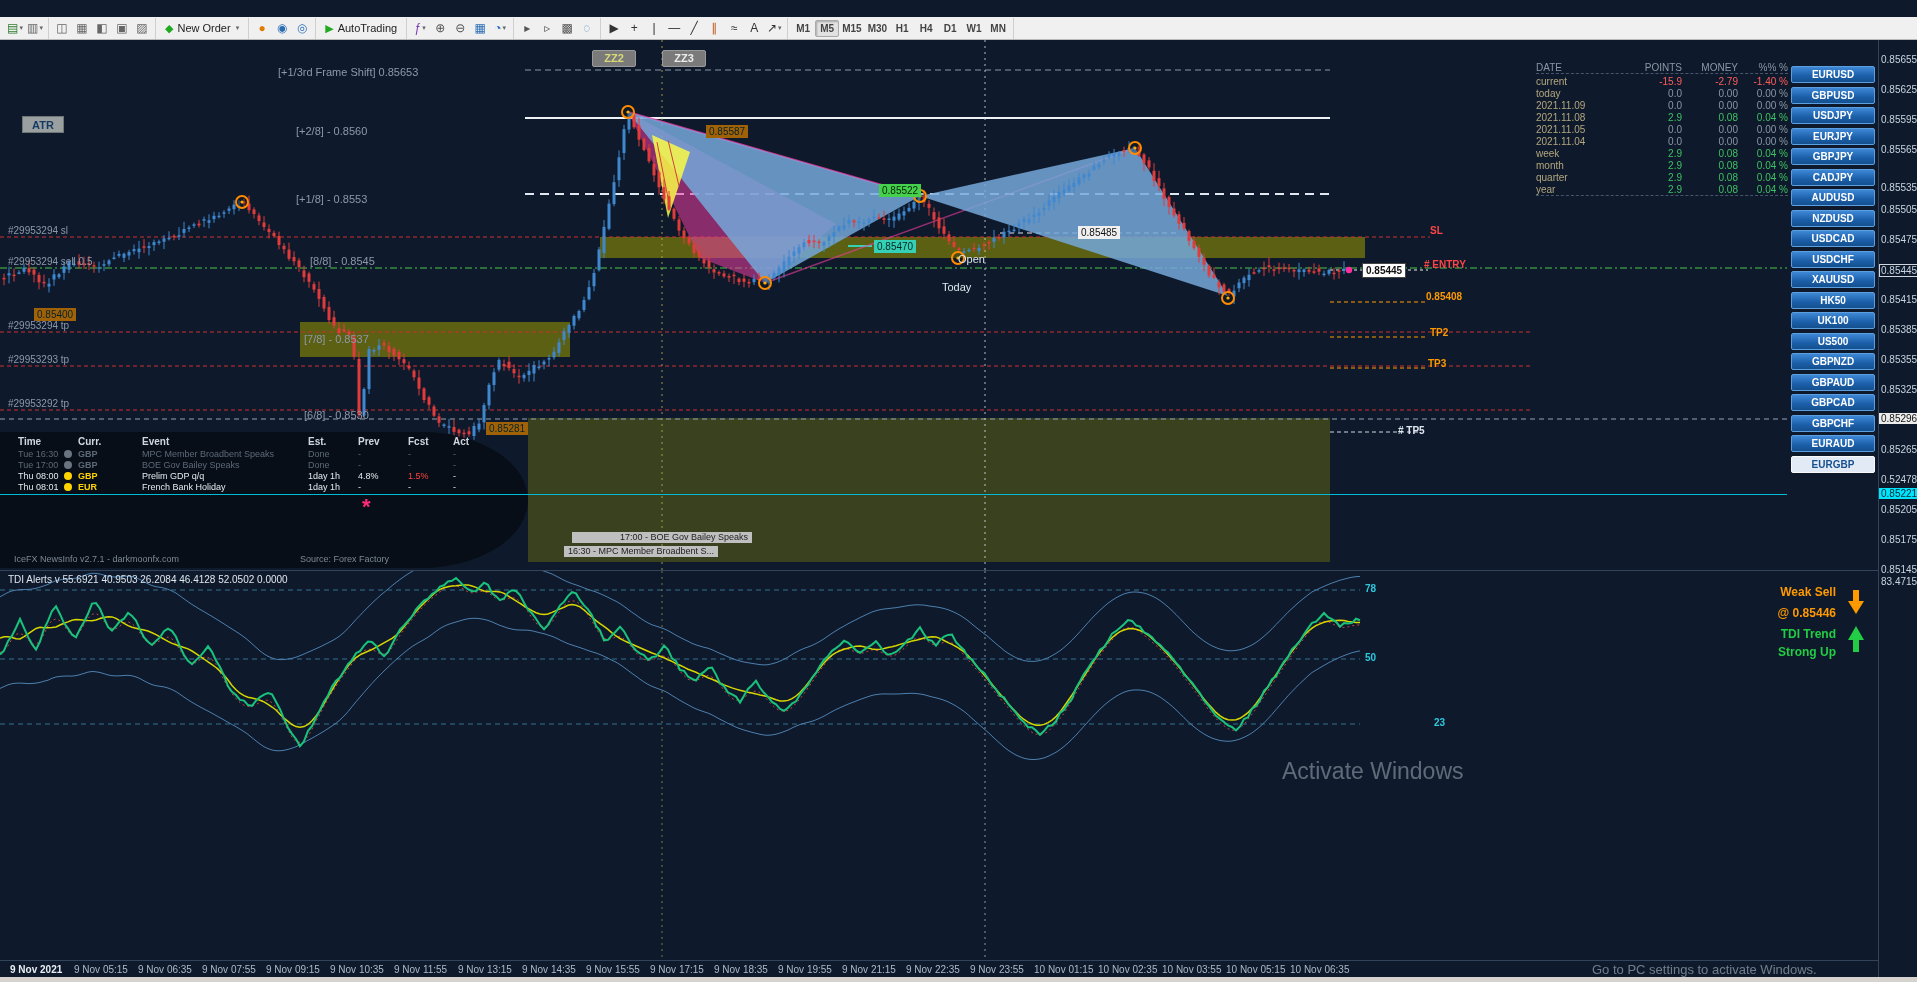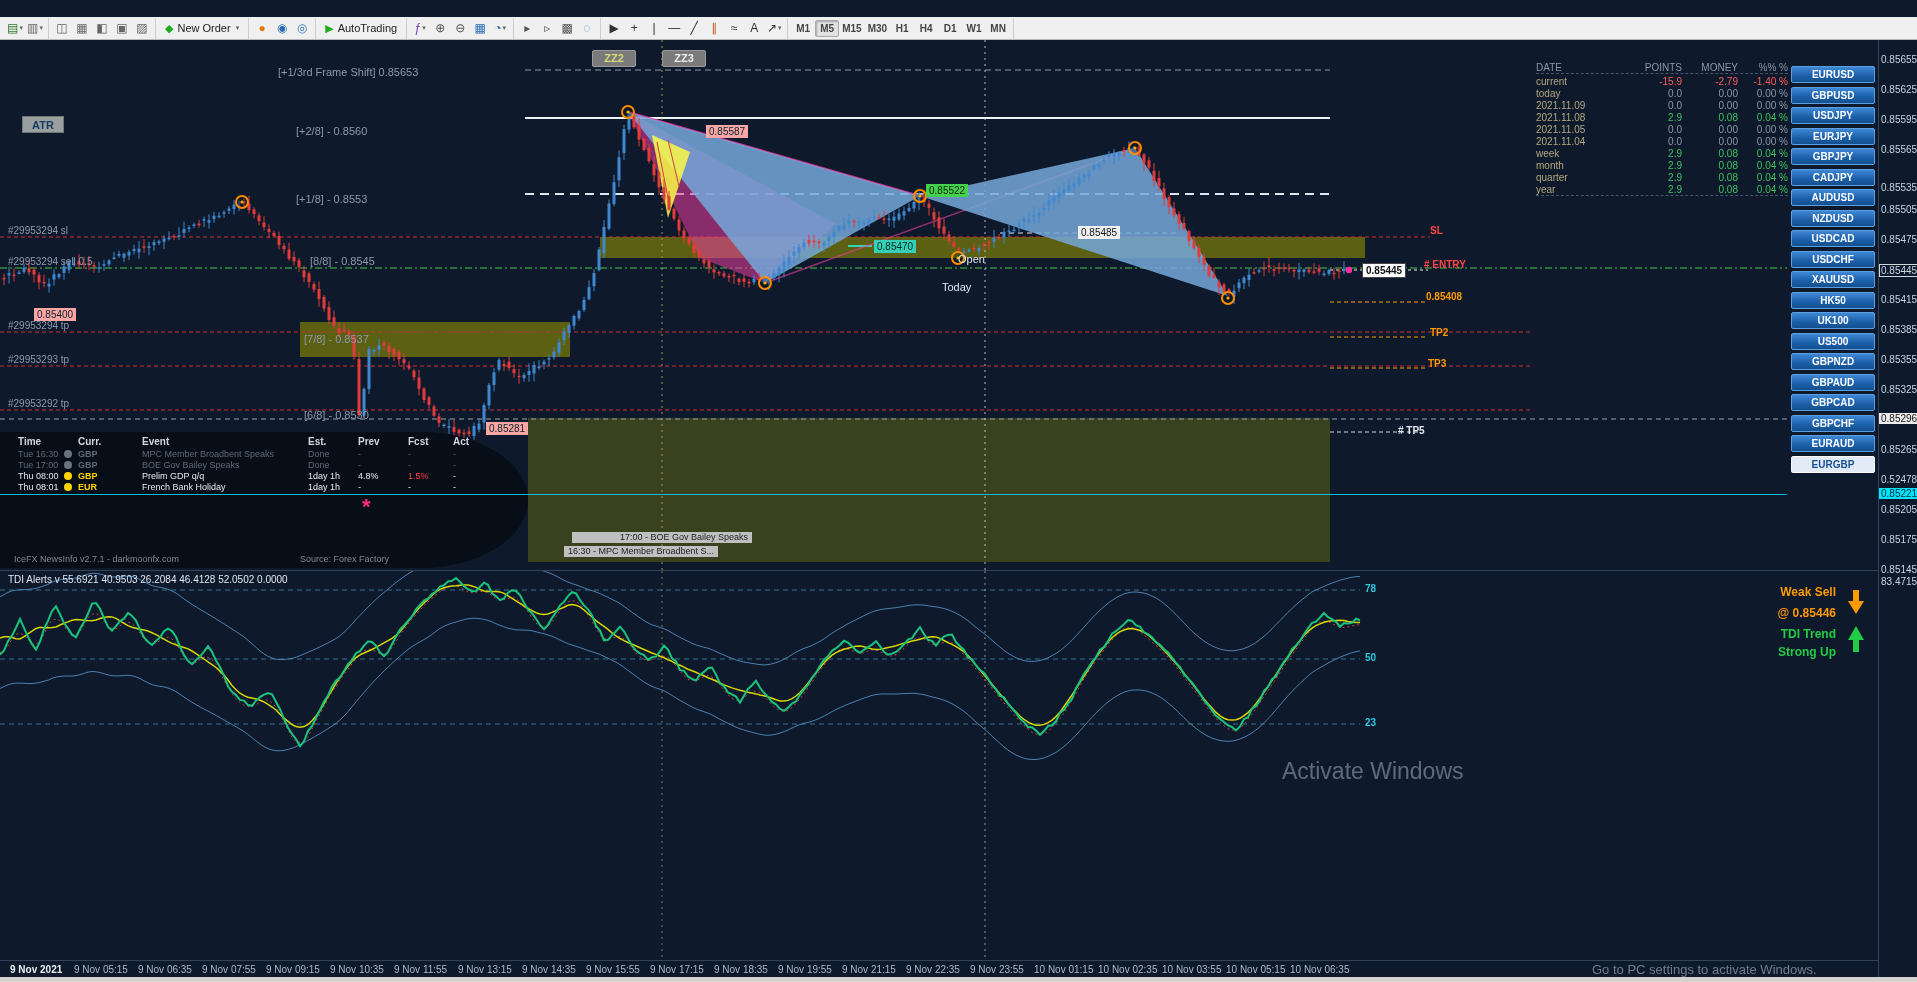--- a/index.html
+++ b/index.html
@@ -17,21 +17,21 @@
 .tb-textbtn{display:flex;align-items:center;gap:4px;font-size:11px;color:#222;padding:1px 6px;height:19px}
 .tf-btn{min-width:24px;height:17px;font-size:10px;font-weight:bold;color:#444;text-align:center;line-height:16px;padding:0 2px;border:1px solid transparent;border-radius:2px}
 .tf-btn.active{background:#e2e2e2;border:1px solid #aaa;box-shadow:inset 1px 1px 2px rgba(0,0,0,.25)}
 #search-btn{position:absolute;right:6px;top:21px;width:16px;height:16px}
 #search-btn::before{content:"";position:absolute;left:1px;top:1px;width:8px;height:8px;border:2px solid #50607a;border-radius:50%}
 #search-btn::after{content:"";position:absolute;left:10px;top:11px;width:6px;height:2px;background:#50607a;transform:rotate(45deg)}
 #workspace{position:absolute;left:0;top:40px;width:1917px;height:942px;background:#0e1a2b}
 #chart-svg{position:absolute;left:0;top:0}
 #tdi-svg{position:absolute;left:0;top:530px;border-top:1px solid #31445c}
 #chart-layer{position:absolute;left:0;top:0;width:1917px;height:942px;z-index:5}
-.ctag{position:absolute;font-size:10px;line-height:13px;background:#fca5a5;color:#03232b;padding:0 3px;white-space:nowrap}
+.ctag{position:absolute;font-size:10px;line-height:13px;background:#a16207;color:#03232b;padding:0 3px;white-space:nowrap}
 .ctag.green{background:#46d14c;color:#062309}
 .ctag.teal{background:#35d0b5;color:#042a22}
 .ctag.white{background:#f0f0f0;color:#111}
 .ctag.boxed{background:#fff;color:#111;border:1px solid #444;font-weight:bold}
 .mlabel{position:absolute;color:#8d99ab;font-size:11px;white-space:nowrap}
 .order-label{position:absolute;color:#8d99ab;font-size:10px;white-space:nowrap}
 .rl{position:absolute;font-size:10px;font-weight:bold;white-space:nowrap}
 .rl.red{color:#ff4444}.rl.orange{color:#ff9900}.rl.white{color:#dfe7ef}
 .chart-note{position:absolute;color:#dfe7ef;font-size:11px;white-space:nowrap}
 .zz-btn{position:absolute;width:44px;height:17px;background:#7a7a7a;border:1px solid #9a9a9a;font-size:11px;font-weight:bold;text-align:center;line-height:15px;border-radius:2px;z-index:6}
@@ -754,21 +754,21 @@
         <path d="M0,67.1 L4,65.7 L8,65.7 L12,66.5 L16,67.7 L20,68.0 L24,65.6 L28,62.9 L32,60.2 L36,57.5 L40,56.3 L44,56.7 L48,56.7 L52,56.5 L56,55.9 L60,54.0 L64,52.3 L68,50.9 L72,49.3 L76,48.6 L80,48.8 L84,49.2 L88,49.5 L92,49.7 L96,48.9 L100,47.5 L104,46.5 L108,45.7 L112,45.9 L116,47.4 L120,49.9 L124,52.4 L128,54.6 L132,56.2 L136,57.2 L140,58.2 L144,59.1 L148,60.0 L152,61.7 L156,63.6 L160,65.9 L164,68.2 L168,70.4 L172,72.4 L176,73.8 L180,75.2 L184,76.5 L188,77.9 L192,80.0 L196,82.6 L200,85.4 L204,88.0 L208,90.9 L212,93.7 L216,96.5 L220,100.1 L224,104.1 L228,109.0 L232,114.4 L236,118.8 L240,122.2 L244,124.7 L248,126.3 L252,127.0 L256,127.9 L260,129.2 L264,130.9 L268,133.4 L272,136.0 L276,139.0 L280,143.2 L284,147.2 L288,150.4 L292,153.5 L296,155.6 L300,156.3 L304,155.6 L308,153.5 L312,149.8 L316,145.0 L320,139.4 L324,132.5 L328,125.5 L332,119.1 L336,112.4 L340,106.4 L344,100.5 L348,95.1 L352,90.2 L356,86.5 L360,83.9 L364,82.0 L368,80.3 L372,78.5 L376,76.3 L380,74.2 L384,71.8 L388,69.6 L392,67.3 L396,64.4 L400,60.7 L404,55.9 L408,50.7 L412,45.4 L416,40.6 L420,36.1 L424,32.0 L428,28.1 L432,24.4 L436,20.9 L440,18.4 L444,16.7 L448,15.7 L452,15.0 L456,14.7 L460,14.3 L464,13.9 L468,13.9 L472,15.0 L476,16.4 L480,18.4 L484,19.9 L488,20.5 L492,20.6 L496,20.6 L500,20.9 L504,22.4 L508,24.9 L512,27.4 L516,29.8 L520,32.4 L524,35.0 L528,37.4 L532,39.7 L536,41.7 L540,43.0 L544,43.6 L548,43.0 L552,41.4 L556,39.6 L560,37.9 L564,36.2 L568,34.3 L572,33.5 L576,34.2 L580,35.8 L584,39.0 L588,42.5 L592,46.0 L596,49.6 L600,52.6 L604,55.4 L608,58.4 L612,61.8 L616,65.0 L620,67.5 L624,69.7 L628,71.5 L632,73.1 L636,75.0 L640,76.8 L644,78.5 L648,80.2 L652,82.0 L656,83.4 L660,85.2 L664,86.8 L668,88.7 L672,90.4 L676,92.6 L680,94.2 L684,96.1 L688,98.2 L692,99.8 L696,101.3 L700,103.3 L704,104.8 L708,106.7 L712,108.3 L716,110.0 L720,112.0 L724,113.9 L728,115.4 L732,116.9 L736,118.1 L740,119.3 L744,120.2 L748,121.2 L752,122.0 L756,122.9 L760,124.0 L764,124.8 L768,125.9 L772,127.2 L776,128.7 L780,129.9 L784,130.1 L788,129.4 L792,127.7 L796,125.0 L800,121.5 L804,117.1 L808,112.1 L812,107.0 L816,101.9 L820,96.8 L824,91.9 L828,87.6 L832,84.1 L836,81.6 L840,79.8 L844,78.3 L848,77.2 L852,76.1 L856,75.2 L860,75.0 L864,75.7 L868,76.9 L872,77.9 L876,78.4 L880,78.3 L884,77.5 L888,76.6 L892,75.8 L896,74.7 L900,73.4 L904,72.3 L908,71.2 L912,69.9 L916,69.2 L920,68.2 L924,67.1 L928,66.2 L932,65.7 L936,66.1 L940,67.4 L944,69.5 L948,71.6 L952,73.4 L956,75.6 L960,77.8 L964,80.8 L968,84.6 L972,89.2 L976,94.2 L980,99.1 L984,103.7 L988,108.6 L992,113.2 L996,118.1 L1000,122.9 L1004,127.6 L1008,132.6 L1012,137.0 L1016,141.1 L1020,145.3 L1024,148.5 L1028,151.1 L1032,153.0 L1036,154.2 L1040,154.2 L1044,153.4 L1048,151.7 L1052,149.1 L1056,145.6 L1060,141.1 L1064,135.5 L1068,129.8 L1072,124.0 L1076,117.8 L1080,111.3 L1084,105.3 L1088,99.1 L1092,92.7 L1096,86.6 L1100,81.1 L1104,75.9 L1108,71.0 L1112,66.7 L1116,63.4 L1120,60.6 L1124,59.0 L1128,57.8 L1132,57.5 L1136,58.3 L1140,59.5 L1144,61.4 L1148,64.0 L1152,67.4 L1156,71.2 L1160,75.0 L1164,79.3 L1168,83.5 L1172,87.9 L1176,92.6 L1180,97.2 L1184,102.3 L1188,107.4 L1192,112.6 L1196,117.9 L1200,123.0 L1204,128.0 L1208,132.7 L1212,137.1 L1216,141.4 L1220,144.9 L1224,147.2 L1228,148.8 L1232,149.1 L1236,148.7 L1240,147.3 L1244,144.7 L1248,141.6 L1252,137.4 L1256,132.8 L1260,127.1 L1264,121.2 L1268,115.6 L1272,109.4 L1276,103.6 L1280,97.7 L1284,91.7 L1288,86.1 L1292,80.2 L1296,75.0 L1300,69.6 L1304,64.6 L1308,60.5 L1312,57.1 L1316,54.6 L1320,52.9 L1324,51.3 L1328,50.3 L1332,49.8 L1336,49.5 L1340,49.3 L1344,49.6 L1348,50.5 L1352,51.0 L1356,51.4 L1360,51.5" stroke="#d6d600" fill="none" stroke-width="1.5"></path>
         <path d="M0,83.6 L4,79.6 L8,70.2 L12,64.7 L16,56.7 L20,48.0 L24,56.8 L28,65.9 L32,73.1 L36,78.6 L40,70.5 L44,58.0 L48,49.9 L52,40.0 L56,35.3 L60,43.2 L64,52.1 L68,57.4 L72,63.7 L76,66.3 L80,58.0 L84,51.0 L88,42.8 L92,32.6 L96,32.1 L100,37.8 L104,47.1 L108,55.9 L112,59.5 L116,55.2 L120,50.1 L124,47.7 L128,41.9 L132,44.9 L136,49.6 L140,58.6 L144,66.3 L148,70.7 L152,74.0 L156,69.9 L160,66.4 L164,60.2 L168,57.7 L172,60.1 L176,65.8 L180,75.6 L184,84.0 L188,89.8 L192,93.2 L196,89.1 L200,85.4 L204,80.6 L208,75.3 L212,80.8 L216,89.6 L220,96.1 L224,104.6 L228,115.3 L232,120.8 L236,124.0 L240,128.9 L244,129.6 L248,134.1 L252,134.8 L256,129.7 L260,126.1 L264,123.7 L268,122.0 L272,123.3 L276,130.8 L280,138.2 L284,147.8 L288,156.7 L292,162.9 L296,168.0 L300,175.2 L304,170.3 L308,159.8 L312,155.2 L316,146.8 L320,139.0 L324,130.4 L328,124.5 L332,115.6 L336,109.7 L340,106.5 L344,99.9 L348,93.1 L352,89.1 L356,82.2 L360,80.1 L364,74.6 L368,70.5 L372,71.0 L376,74.7 L380,81.4 L384,85.2 L388,81.2 L392,73.2 L396,65.7 L400,58.4 L404,54.4 L408,50.0 L412,45.5 L416,38.3 L420,33.9 L424,29.5 L428,27.7 L432,22.9 L436,20.5 L440,15.5 L444,14.3 L448,10.4 L452,9.8 L456,7.0 L460,10.9 L464,15.2 L468,18.2 L472,20.2 L476,20.0 L480,15.7 L484,11.7 L488,13.8 L492,22.3 L496,25.3 L500,29.1 L504,27.5 L508,21.7 L512,19.2 L516,20.0 L520,24.1 L524,31.8 L528,38.7 L532,42.3 L536,47.7 L540,54.0 L544,58.3 L548,53.8 L552,46.9 L556,41.2 L560,34.3 L564,30.9 L568,25.1 L572,21.2 L576,22.4 L580,29.2 L584,34.4 L588,38.4 L592,44.1 L596,54.9 L600,59.5 L604,69.3 L608,68.8 L612,64.2 L616,60.2 L620,55.7 L624,60.3 L628,67.6 L632,74.8 L636,79.5 L640,82.4 L644,84.0 L648,88.9 L652,86.1 L656,85.5 L660,80.3 L664,74.6 L668,78.6 L672,87.3 L676,90.2 L680,99.1 L684,99.8 L688,105.5 L692,107.8 L696,109.5 L700,103.8 L704,100.9 L708,97.3 L712,96.5 L716,103.6 L720,112.3 L724,115.3 L728,121.5 L732,123.3 L736,125.5 L740,131.6 L744,124.7 L748,117.9 L752,114.2 L756,109.7 L760,116.8 L764,121.8 L768,125.8 L772,130.9 L776,133.3 L780,137.8 L784,139.8 L788,136.7 L792,132.6 L796,130.3 L800,123.6 L804,118.4 L808,114.0 L812,106.8 L816,102.0 L820,94.7 L824,89.0 L828,85.2 L832,79.8 L836,77.1 L840,74.0 L844,69.8 L848,71.5 L852,75.3 L856,79.4 L860,81.7 L864,78.8 L868,76.1 L872,73.6 L876,70.2 L880,75.2 L884,80.8 L888,83.7 L892,82.6 L896,80.9 L900,77.5 L904,73.4 L908,68.6 L912,67.2 L916,61.2 L920,56.2 L924,63.2 L928,68.8 L932,69.8 L936,74.7 L940,69.1 L944,65.6 L948,63.9 L952,63.5 L956,71.1 L960,75.3 L964,78.9 L968,86.6 L972,88.5 L976,94.4 L980,99.0 L984,101.8 L988,107.5 L992,114.5 L996,118.4 L1000,125.0 L1004,126.3 L1008,132.7 L1012,137.3 L1016,141.9 L1020,147.6 L1024,151.1 L1028,156.3 L1032,156.3 L1036,159.6 L1040,163.8 L1044,160.1 L1048,155.1 L1052,154.3 L1056,150.3 L1060,141.9 L1064,138.7 L1068,132.5 L1072,127.9 L1076,117.1 L1080,110.2 L1084,102.7 L1088,97.4 L1092,91.1 L1096,86.3 L1100,78.6 L1104,76.2 L1108,70.1 L1112,62.6 L1116,60.2 L1120,56.7 L1124,53.3 L1128,49.1 L1132,49.9 L1136,54.4 L1140,55.6 L1144,61.3 L1148,63.1 L1152,66.1 L1156,71.2 L1160,73.7 L1164,78.2 L1168,81.5 L1172,86.6 L1176,91.9 L1180,96.1 L1184,103.3 L1188,107.4 L1192,111.6 L1196,117.1 L1200,122.3 L1204,129.4 L1208,134.0 L1212,139.3 L1216,144.8 L1220,147.9 L1224,151.0 L1228,154.5 L1232,156.0 L1236,159.4 L1240,155.5 L1244,148.1 L1248,146.3 L1252,137.6 L1256,134.9 L1260,129.2 L1264,119.9 L1268,116.0 L1272,108.2 L1276,105.4 L1280,97.3 L1284,90.7 L1288,85.9 L1292,78.1 L1296,74.4 L1300,70.0 L1304,63.2 L1308,57.4 L1312,51.9 L1316,50.6 L1320,46.5 L1324,42.0 L1328,46.1 L1332,48.2 L1336,50.8 L1340,55.7 L1344,52.0 L1348,52.6 L1352,51.9 L1356,47.7 L1360,49.2" stroke="#19c37d" fill="none" stroke-width="2"></path>
       </svg>
 
     <div id="chart-layer">
       <div id="zz2" class="zz-btn" style="left:592px;top:10px">ZZ2</div>
       <div id="zz3" class="zz-btn" style="left:662px;top:10px">ZZ3</div>
       <div id="atr-btn">ATR</div>
       <div id="cyan-line"></div>
     <div class="ctag" style="left: 706px; top: 85px;">0.85587</div>
-        <div class="ctag green" style="left: 926px; top: 144px;">0.85522</div>
+        <div class="ctag green" style="left: 879px; top: 144px;">0.85522</div>
         <div class="ctag teal" style="left: 874px; top: 200px;">0.85470</div>
         <div class="ctag white" style="left: 1078px; top: 186px;">0.85485</div>
         <div class="ctag" style="left: 34px; top: 268px;">0.85400</div>
         <div class="ctag" style="left: 486px; top: 382px;">0.85281</div>
         <div class="ctag boxed" style="left: 1362px; top: 223px;">0.85445</div>
         <div class="mlabel" style="left: 296px; top: 85px;">[+2/8] - 0.8560</div>
         <div class="mlabel" style="left: 296px; top: 153px;">[+1/8] - 0.8553</div>
         <div class="mlabel" style="left: 310px; top: 215px;">[8/8] - 0.8545</div>
         <div class="mlabel" style="left: 304px; top: 293px;">[7/8] - 0.8537</div>
         <div class="mlabel" style="left: 304px; top: 369px;">[6/8] - 0.8530</div>
@@ -783,21 +783,21 @@
         <div class="rl red" style="left: 1424px; top: 219px;"># ENTRY</div>
         <div class="order-label" style="left: 8px; top: 185px;">#29953294 sl</div>
         <div class="order-label" style="left: 8px; top: 216px;">#29953294 sell 0.5</div>
         <div class="order-label" style="left: 8px; top: 280px;">#29953294 tp</div>
         <div class="order-label" style="left: 8px; top: 314px;">#29953293 tp</div>
         <div class="order-label" style="left: 8px; top: 358px;">#29953292 tp</div>
         <div class="news-marker" style="left: 572px; top: 492px; padding-left: 48px;">17:00 - BOE Gov Bailey Speaks</div>
         <div class="news-marker" style="left: 564px; top: 506px;">16:30 - MPC Member Broadbent S...</div>
         <div class="tdi-level" style="left: 1365px; top: 543px;">78</div>
         <div class="tdi-level" style="left: 1365px; top: 612px;">50</div>
-        <div class="tdi-level" style="left: 1365px; top: 677px; text-align: center;">23</div>
+        <div class="tdi-level" style="left: 1434px; top: 677px; text-align: center;">23</div>
       </div>
 
     <div id="news-panel">
       <div class="news-grid header" id="news-header">
           <span>Time</span>
           <span></span>
           <span>Curr.</span>
           <span>Event</span>
           <span>Est.</span>
           <span>Prev</span>

